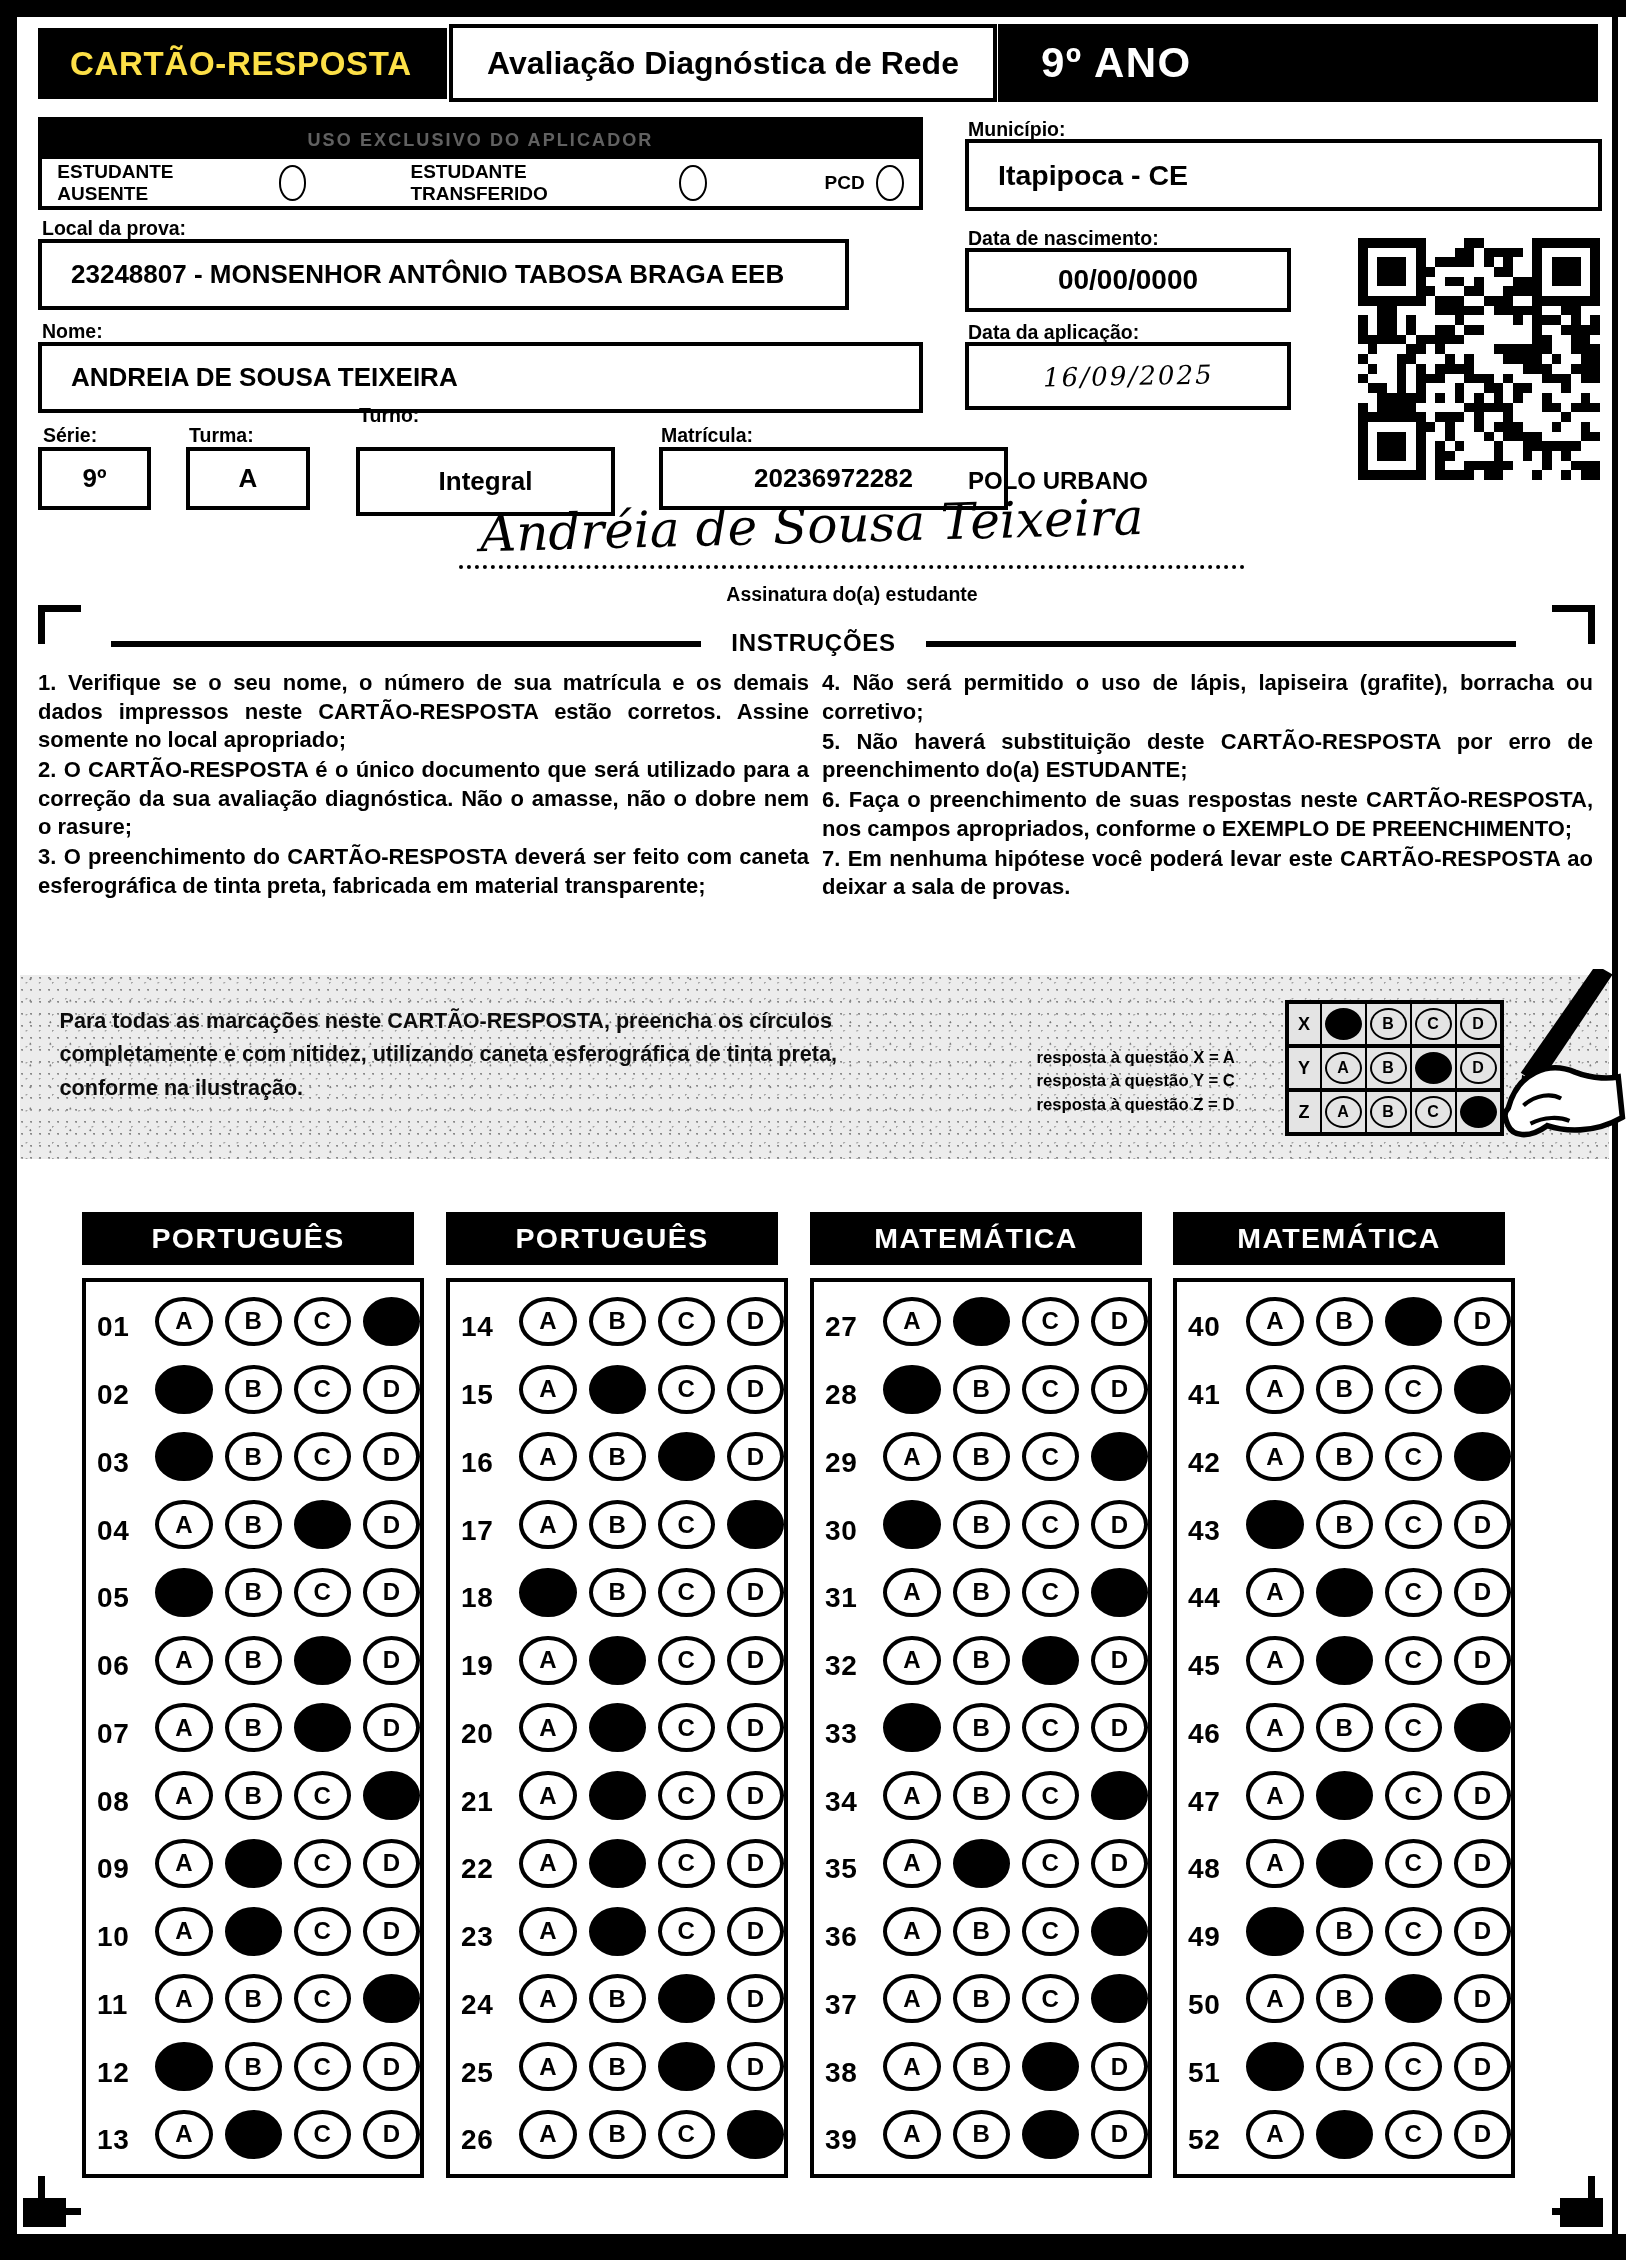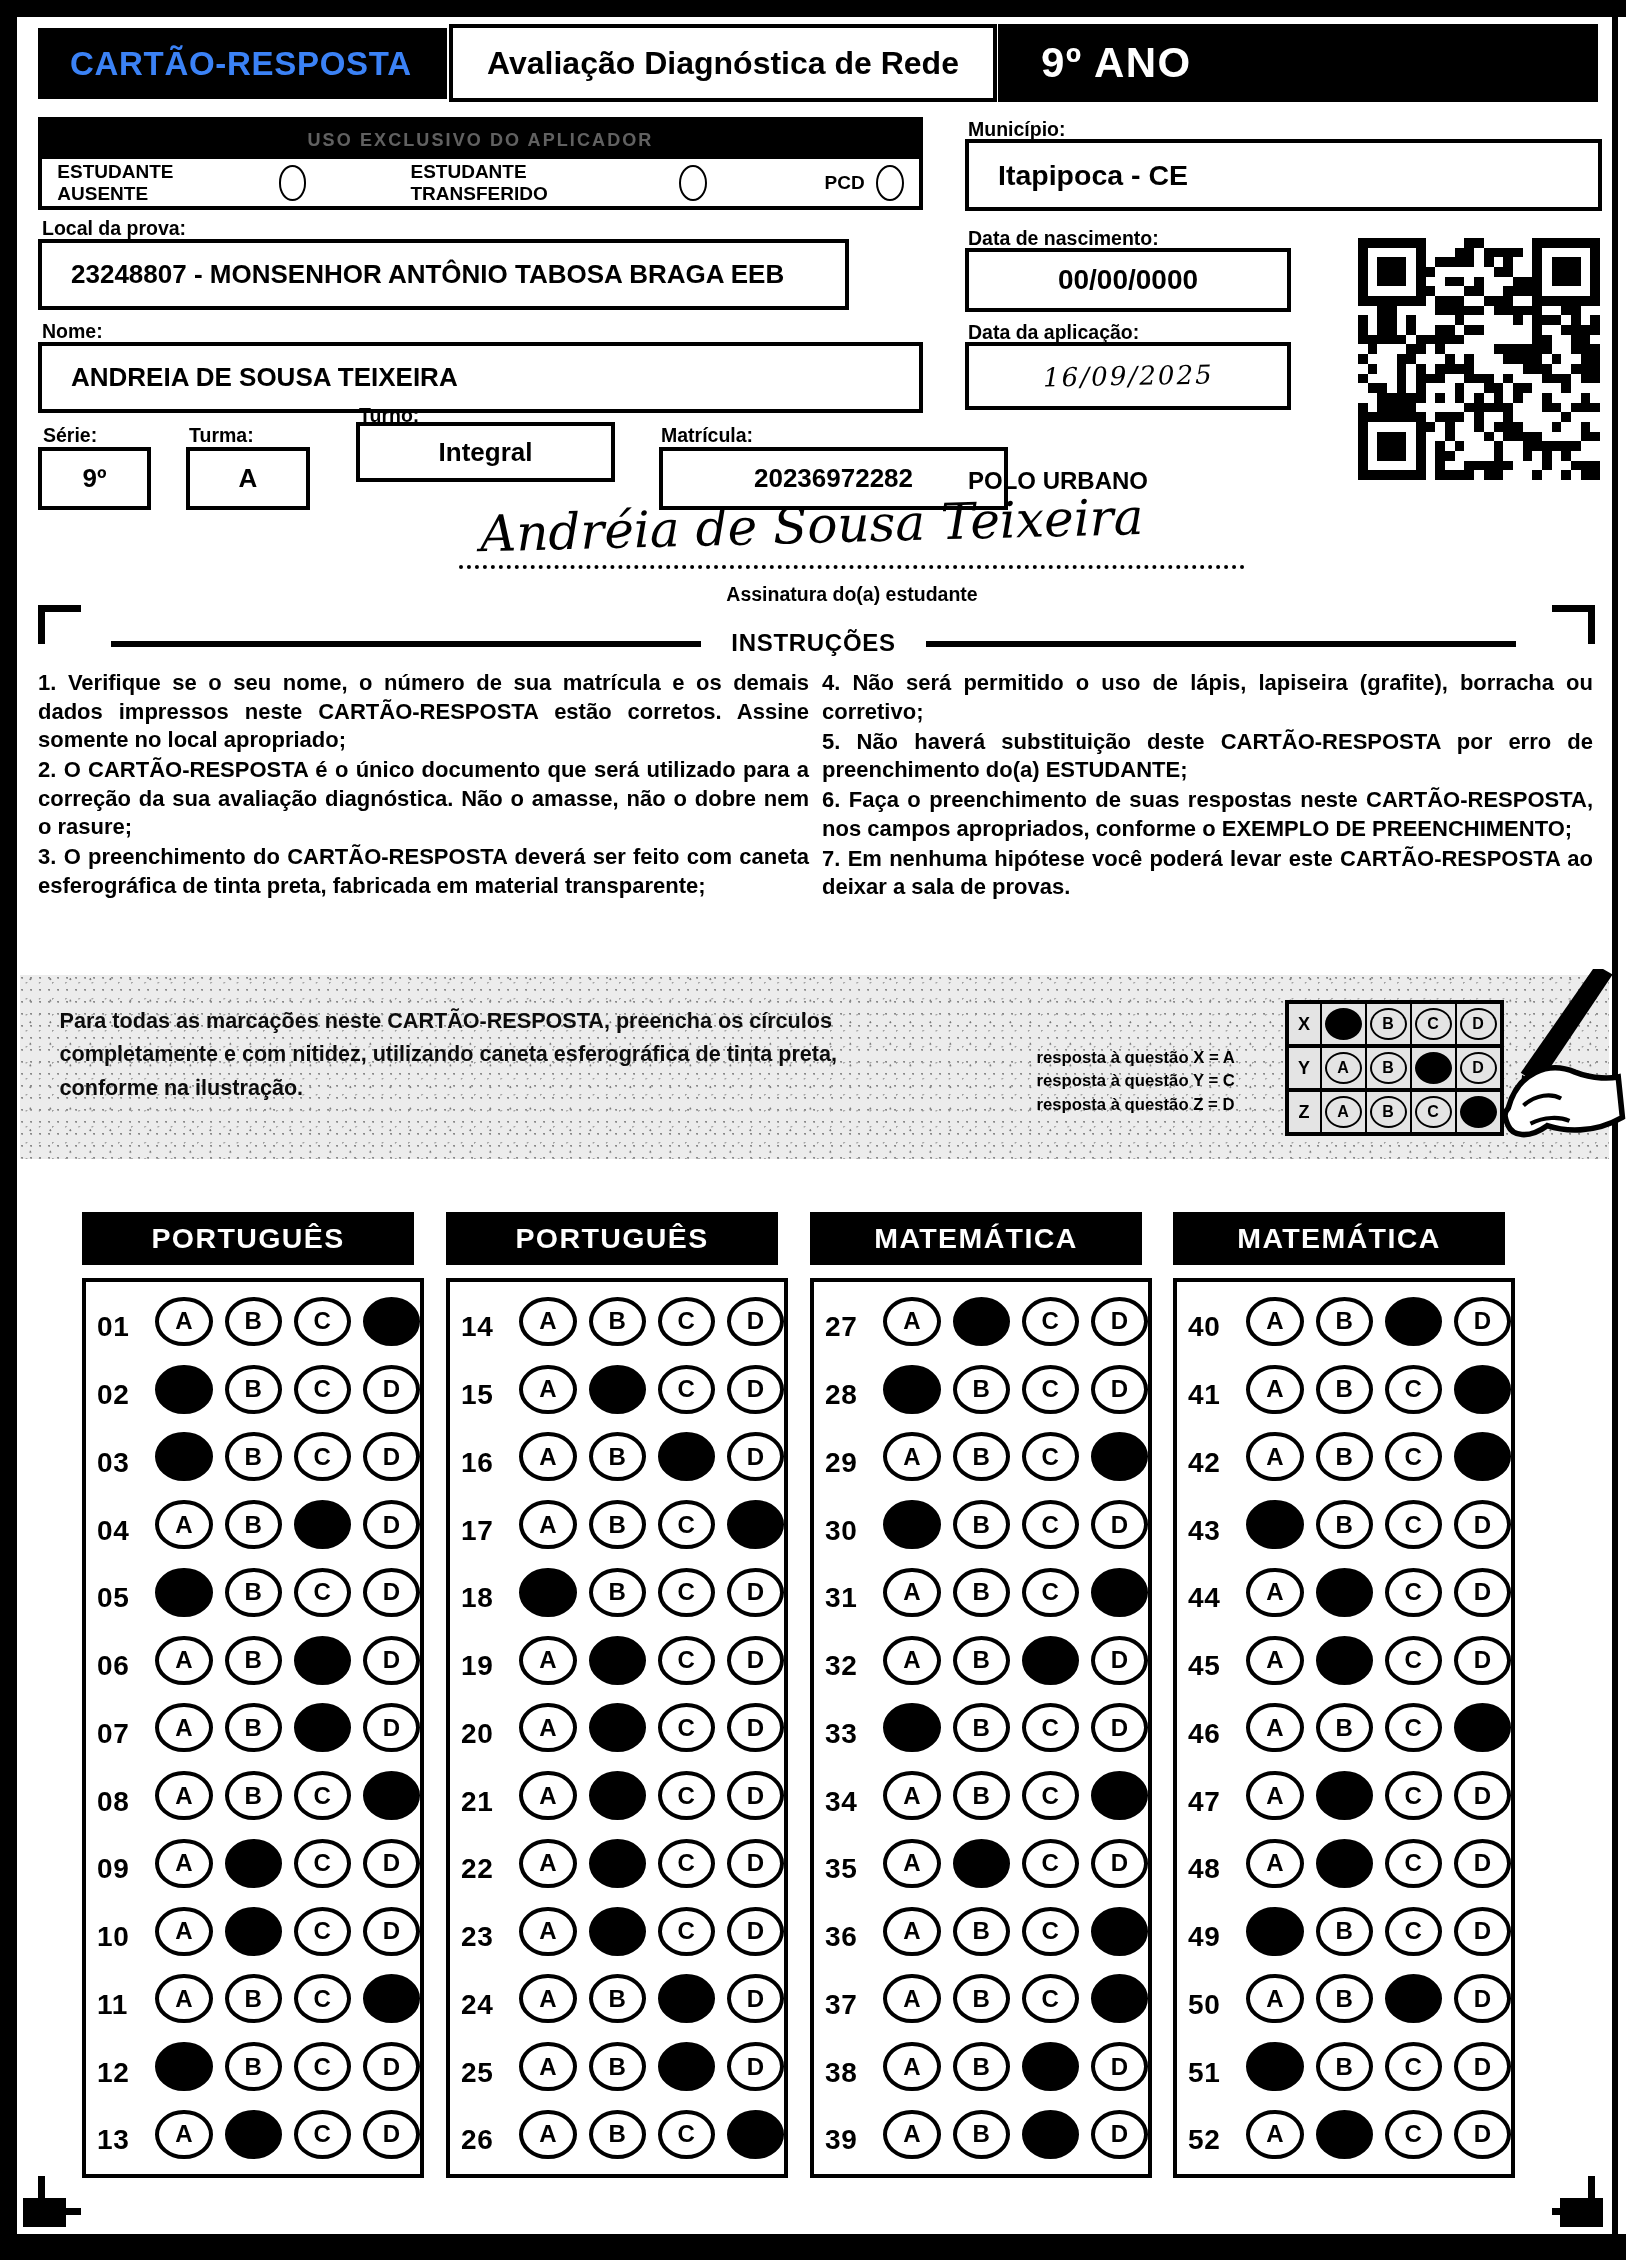--- a/index.html
+++ b/index.html
@@ -6,21 +6,21 @@
   .page{position:relative;width:1627px;height:2261px;background:#fff;
         font-family:"Liberation Sans",sans-serif;color:#000;overflow:hidden;}
   
   .bar{position:absolute;background:#000;}
   .bar.top{left:0;top:8;width:1627px;height:16.7px;}
   .bar.left{left:8;top:8;width:16.7px;height:2236px;}
   .bar.right{left:1612px;top:8;width:5.6px;height:2236px;}
   .bar.bottom{left:0;top:2234px;width:1627px;height:26.4px;}
 
   
-  .hdr-title{position:absolute;left:38px;top:28px;width:409px;height:71px;background:#000;color:#3b82f6;
+  .hdr-title{position:absolute;left:38px;top:28px;width:409px;height:71px;background:#000;color:#fde047;
              font-size:33px;font-weight:bold;display:flex;align-items:center;padding-left:32px;box-sizing:border-box;letter-spacing:0.7px;}
   .hdr-sub{position:absolute;left:449px;top:24px;width:548px;height:78px;background:#fff;border:4.9px solid #000;
            box-sizing:border-box;display:flex;align-items:center;justify-content:center;font-size:32px;font-weight:bold;}
   .hdr-grade{position:absolute;left:998px;top:24px;width:600px;height:78px;background:#000;color:#fff;
              display:flex;align-items:center;padding-left:43px;box-sizing:border-box;font-size:42px;font-weight:bold;letter-spacing:1.4px;}
 
   
   .apl{position:absolute;left:38px;top:117px;width:885px;height:93px;border:4.2px solid #000;box-sizing:border-box;background:#fff;}
   .apl-band{height:38px;background:#000;color:rgba(255,255,255,.38);display:flex;align-items:center;justify-content:center;
             font-size:18px;font-weight:bold;letter-spacing:2.1px;}
@@ -140,21 +140,21 @@
   <div class="lbl" style="left:189px;top:424px;">Turma:</div>
   <div class="lbl" style="left:359px;top:404px;">Turno:</div>
   <div class="lbl" style="left:661px;top:424px;">Matrícula:</div>
 
   <div class="fbox ctr" style="left:38px;top:447px;width:113px;height:63px;">
     <span class="val">9º</span>
   </div>
   <div class="fbox ctr" style="left:186px;top:447px;width:124px;height:63px;">
     <span class="val">A</span>
   </div>
-  <div class="fbox ctr" style="left:356px;top:422px;width:259px;height:60px;">
+  <div class="fbox ctr" style="left:356px;top:447px;width:259px;height:69px;">
     <span class="val">Integral</span>
   </div>
   <div class="fbox ctr" style="left:659px;top:447px;width:349px;height:63px;">
     <span class="val">20236972282</span>
   </div>
 
   <div class="lbl" style="left:968px;top:118px;">Município:</div>
   <div class="fbox padl" style="left:965px;top:139px;width:637px;height:72px;">
     <span class="val" style="font-size:28.5px;">Itapipoca - CE</span>
   </div>

